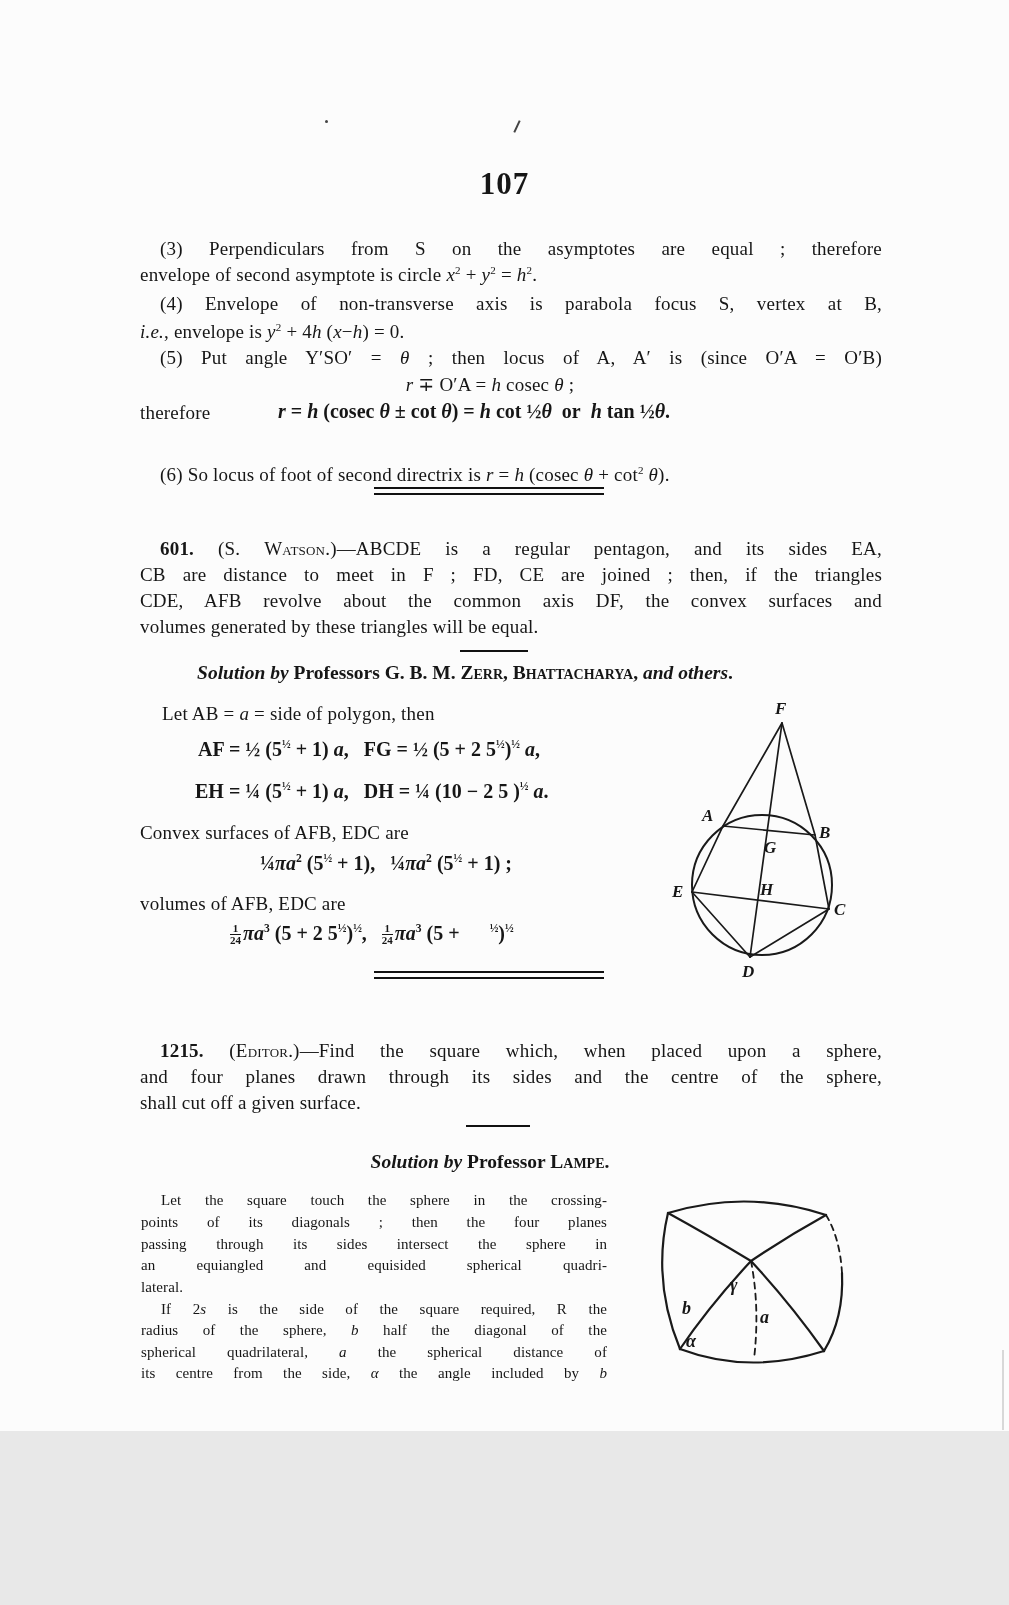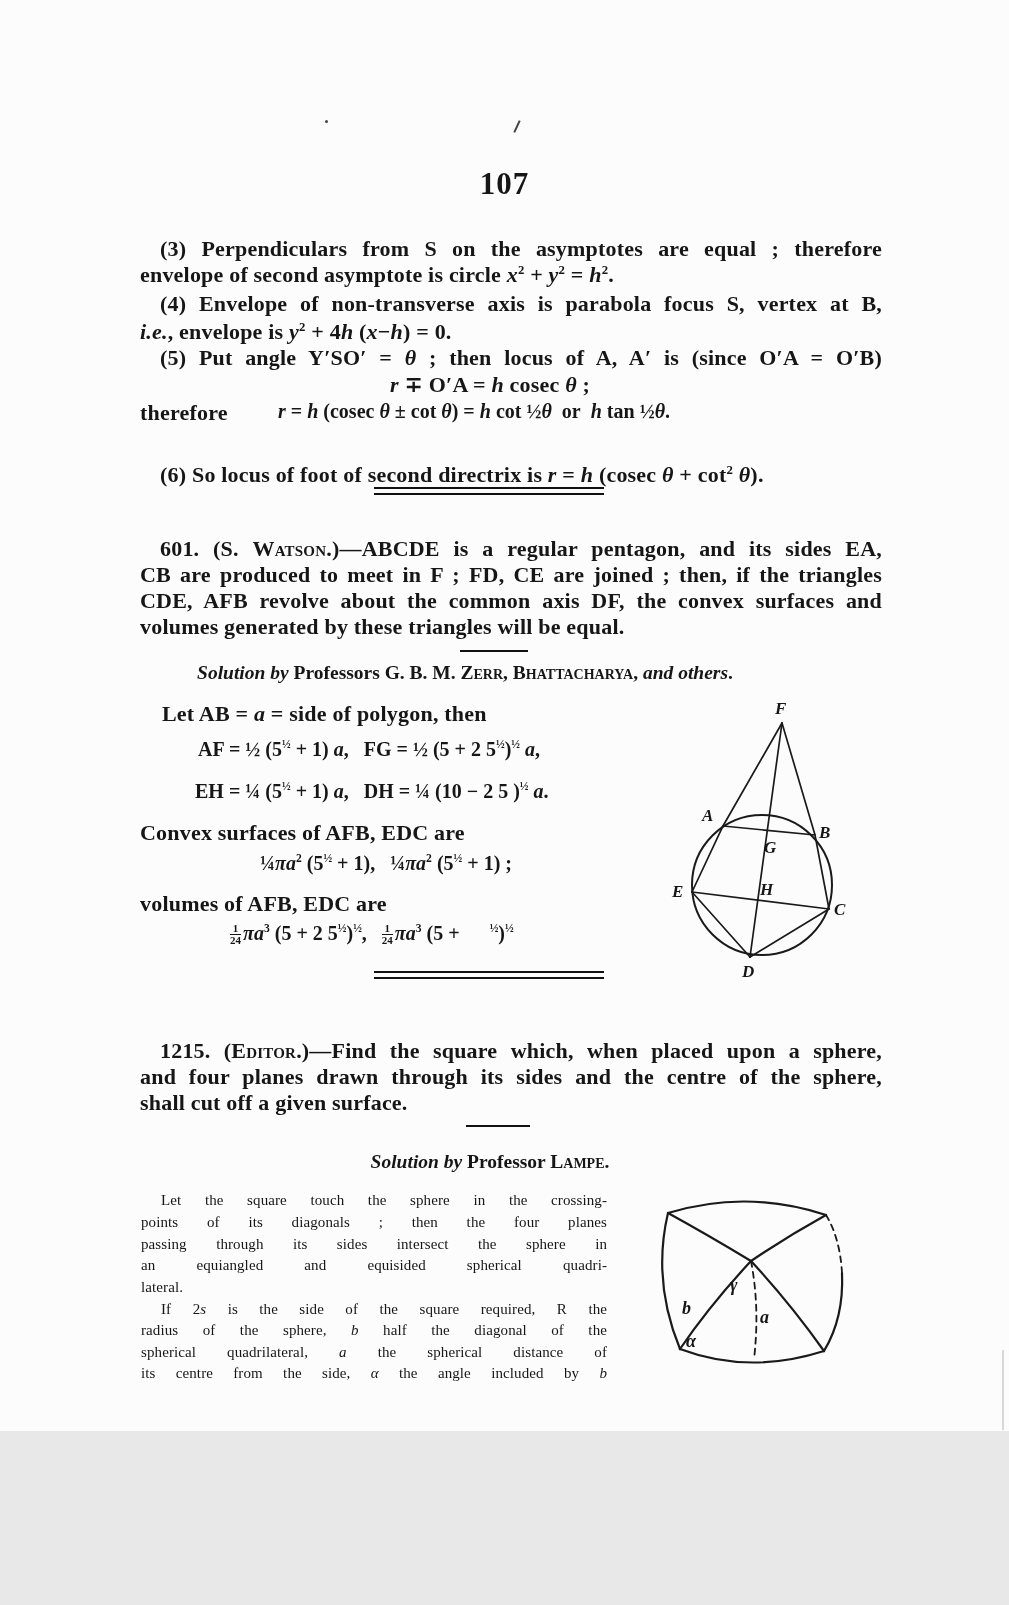--- a/index.html
+++ b/index.html
@@ -1,19 +1,19 @@
 <!DOCTYPE html>
 <html><head>
 <meta charset="utf-8">
 <style>
   html,body{margin:0;padding:0;background:#e8e8e8;}
   .page{position:relative;width:1009px;height:1431px;background:#fcfcfc;overflow:hidden;
         font-family:"Liberation Serif","DejaVu Serif",serif;color:#161616;}
   .abs{position:absolute;}
-  .line{font-size:22px;line-height:26px;font-weight:700;letter-spacing:.2px;width:742px;}
+  .line{font-size:19px;line-height:26px;font-weight:400;letter-spacing:.2px;width:742px;}
   .jl{text-align:justify;text-align-last:justify;}
   .ind{text-indent:20px;}
   .ctr{text-align:center;}
   sup{font-size:58%;vertical-align:super;line-height:0;}
   .sc{font-variant:small-caps;}
   i{font-style:italic;}
   .formula{font-size:20px;font-weight:600;white-space:nowrap;}
   .vfrac{display:inline-block;vertical-align:-4px;font-size:11px;line-height:1;text-align:center;margin-right:2px;}
   .vfrac span{display:block;}
   .vfrac span:first-child{border-bottom:1px solid #161616;padding:0 1px;}
@@ -46,21 +46,21 @@
   <div class="abs line" style="left:140px;top:400px;width:130px;">therefore</div>
   <div class="abs formula" style="left:278px;top:400px;"><i>r</i> = <i>h</i> (cosec <i>θ</i> ± cot <i>θ</i>) = <i>h</i> cot ½<i>θ</i> &nbsp;or&nbsp; <i>h</i> tan ½<i>θ</i>.</div>
   <div class="abs line ind" style="left:140px;top:429px;margin-top:33px;">(6) So locus of foot of second directrix is <i>r</i> = <i>h</i> (cosec <i>θ</i> + cot<sup>2</sup> <i>θ</i>).</div>
 
   <div class="abs" style="left:374px;top:487px;width:230px;height:8px;">
     <div class="rule" style="width:230px;"></div>
     <div class="rule" style="width:230px;margin-top:4px;"></div>
   </div>
 
   <div class="abs line jl ind" style="left:140px;top:536px;"><b>601.</b> (S. <span class="sc">Watson</span>.)—ABCDE is a regular pentagon, and its sides EA,</div>
-  <div class="abs line jl" style="left:140px;top:562px;">CB are produced to meet in F ; FD, CE are joined ; then, if the triangles</div>
+  <div class="abs line jl" style="left:140px;top:562px;">CB are distance to meet in F ; FD, CE are joined ; then, if the triangles</div>
   <div class="abs line jl" style="left:140px;top:588px;">CDE, AFB revolve about the common axis DF, the convex surfaces and</div>
   <div class="abs line" style="left:140px;top:614px;">volumes generated by these triangles will be equal.</div>
 
   <div class="abs rule" style="left:460px;top:650px;width:68px;"></div>
 
   <div class="abs byline ctr" style="left:140px;top:662px;width:650px;"><i>Solution by</i> Professors G. B. M. <span class="sc">Zerr</span>, <span class="sc">Bhattacharya</span>, <i>and others</i>.</div>
   <div class="abs line" style="left:162px;top:701px;">Let AB = <i>a</i> = side of polygon, then</div>
   <div class="abs formula" style="left:198px;top:738px;">AF = ½ (5<sup>½</sup> + 1) <i>a</i>,&nbsp;&nbsp;&nbsp;FG = ½ (5 + 2 5<sup>½</sup>)<sup>½</sup> <i>a</i>,</div>
   <div class="abs formula" style="left:195px;top:780px;">EH = ¼ (5<sup>½</sup> + 1) <i>a</i>,&nbsp;&nbsp;&nbsp;DH = ¼ (10 − 2 5 )<sup>½</sup> <i>a</i>.</div>
   <div class="abs line" style="left:140px;top:820px;">Convex surfaces of AFB, EDC are</div>

